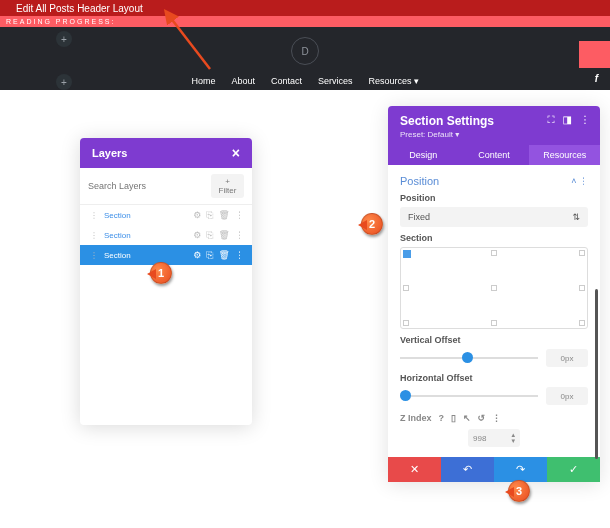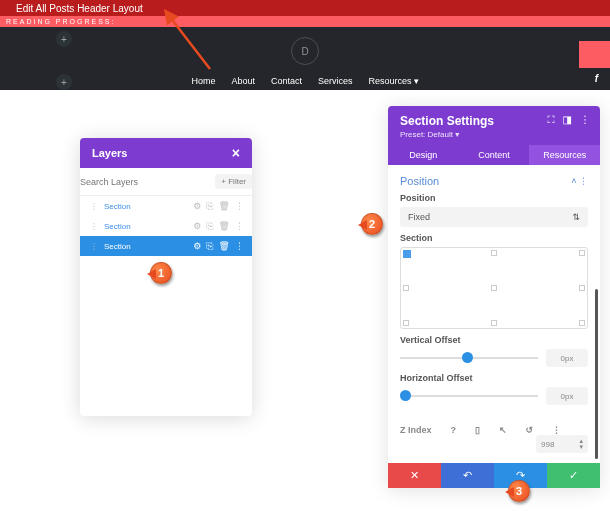--- a/index.html
+++ b/index.html
@@ -13,21 +13,21 @@
 .logo-circle{width:28px;height:28px;border:1px solid #4a4e56;border-radius:50%;position:absolute;top:10px;left:50%;transform:translateX(-50%);color:#8f949c;display:flex;align-items:center;justify-content:center;font-size:10px}
 .red-block{position:absolute;right:0;top:14px;width:31px;height:27px;background:#fd5c63}
 .nav{position:absolute;bottom:4px;left:50%;transform:translateX(-50%);display:flex;gap:16px;color:#fff;font-size:9px}
 .nav span{cursor:pointer}
 .fb-icon{position:absolute;right:12px;bottom:6px;color:#fff;font-size:10px;font-weight:bold;font-style:italic}
 .arrow{position:absolute;top:14px;left:165px;width:50px;height:55px;pointer-events:none}
 .arrow svg{overflow:visible}
 .layers-panel{position:absolute;top:138px;left:80px;width:172px;background:#fff;box-shadow:0 2px 20px rgba(0,0,0,.15);border-radius:4px}
 .layers-header{background:#7e3bd0;color:#fff;height:30px;display:flex;align-items:center;justify-content:space-between;padding:8px 12px;border-radius:4px 4px 0 0;font-size:11px;font-weight:600}
 .close-x{cursor:pointer;font-size:14px}
-.search-row{display:flex;align-items:center;padding:6px 0;gap:6px;border-bottom:1px solid #eee}
+.search-row{display:flex;align-items:center;padding:6px 8px;gap:6px;border-bottom:1px solid #eee}
 .search-inp{flex:1;border:none;font-size:9px;color:#aaa;outline:none}
 .filter-btn{background:#f3f3f3;border:none;font-size:8px;color:#777;padding:3px 6px;border-radius:3px;cursor:pointer}
 .oc{font-size:8px;color:#888;padding:8px 12px}
 .section-row{height:20px;display:flex;align-items:center;padding:0 10px;font-size:8px;color:#888;position:relative}
 .section-row .drag{color:#bbb;margin-right:6px}
 .section-row .lbl{color:#3d8fe8}
 .section-row .icons{position:absolute;right:8px;display:flex;gap:5px;color:#bbb;font-size:9px}
 .section-row.active{background:#2b90e4;color:#fff}
 .section-row.active .lbl{color:#fff}
 .section-row.active .icons{color:#fff}
@@ -49,23 +49,23 @@
 .pos-row .chev{font-size:9px}
 .label{font-size:9px;color:#555;font-weight:600;margin:6px 0 4px}
 .select-box{background:#f3f3f3;border-radius:3px;height:20px;display:flex;align-items:center;padding:0 8px;font-size:9px;color:#555;justify-content:space-between;cursor:pointer}
 .loc-box{border:1px solid #ddd;border-radius:3px;height:82px;position:relative;margin-top:4px}
 .loc-handle{width:8px;height:8px;background:#4a9de8;position:absolute}
 .loc-sq{width:6px;height:6px;border:1px solid #ccc;position:absolute}
 .slider-row{display:flex;align-items:center;gap:8px;}
 .slider-track{flex:1;height:2px;background:#ddd;position:relative}
 .slider-thumb{width:11px;height:11px;border-radius:50%;background:#2b90e4;position:absolute;top:-5px;cursor:pointer}
 .val-box{background:#f3f3f3;width:42px;height:18px;font-size:8px;color:#888;display:flex;align-items:center;justify-content:center;border-radius:3px}
-.zi-row{display:flex;align-items:center;gap:19px;margin-top:20px;font-size:9px;color:#555;font-weight:600}
+.zi-row{display:flex;align-items:center;gap:7px;margin-top:8px;font-size:9px;color:#555;font-weight:600}
 .zi-row span{font-size:9px;color:#888}
-.zi-val{display:flex;justify-content:flex-end}
+.zi-val{margin-top:6px;display:flex;justify-content:center}
 .zi-val .val-box{width:52px;justify-content:space-between;padding:0 5px}
 .sp-footer{display:flex;height:25px}
 .sp-footer div{flex:1;display:flex;align-items:center;justify-content:center;color:#fff;font-size:11px;cursor:pointer}
 .fb-red{background:#e84a4a}
 .fb-blue1{background:#3d6fd6}
 .fb-blue2{background:#2b90e4}
 .fb-green{background:#3fbf6f}
 .side-scroll{position:absolute;right:2px;top:183px;width:3px;height:170px;background:#555;border-radius:2px}
 </style>
 </head>

